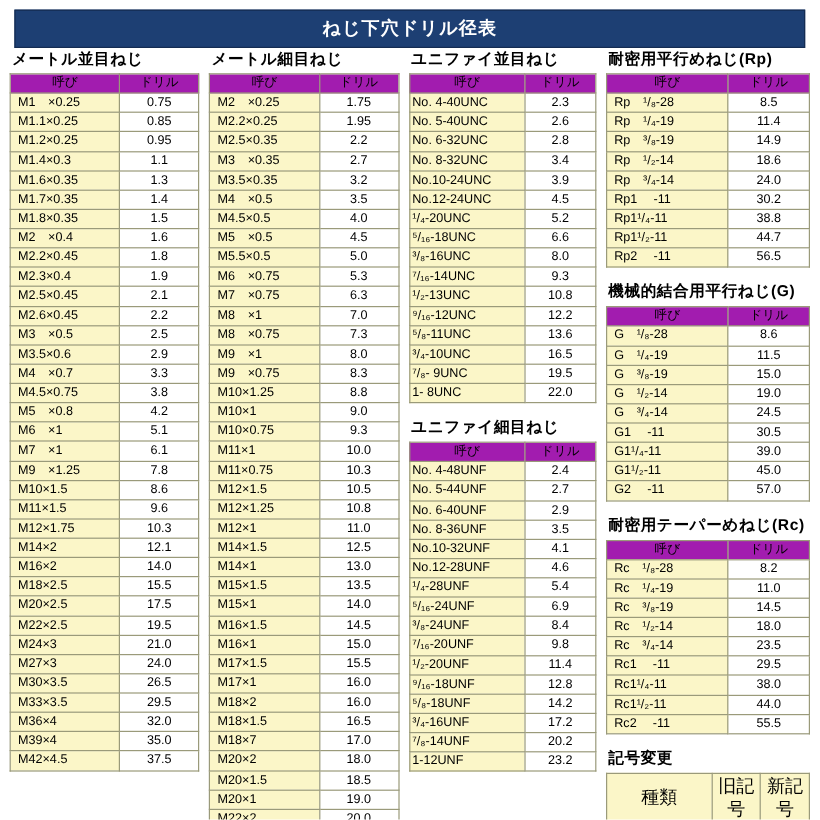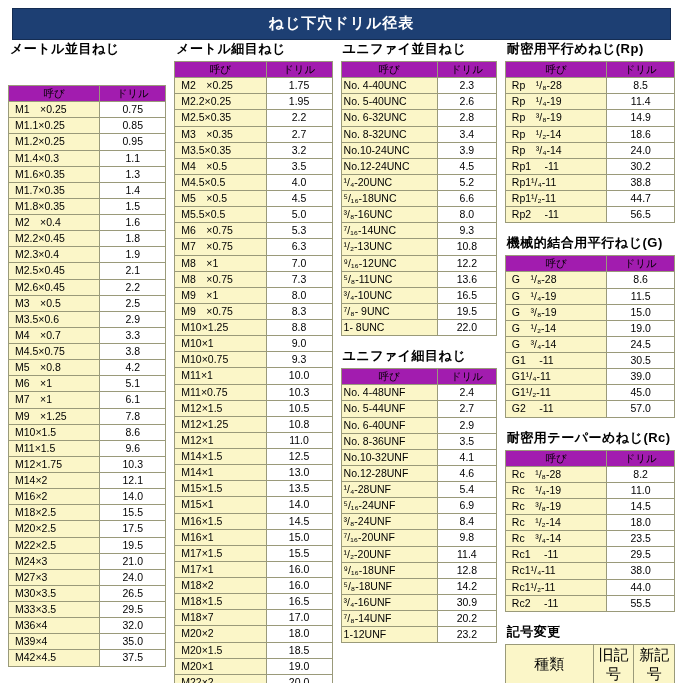--- a/index.html
+++ b/index.html
@@ -18,21 +18,21 @@
     text-align:center;
     font-size:15px;
     font-weight:bold;
     letter-spacing:1px;
     padding:5px 0 6px 0;
     margin:2px 4px 0 4px;
     border:1px solid #142c52;
   }
   .cols{display:flex;gap:8px;align-items:flex-start;}
   .col{display:flex;flex-direction:column;}
-  .col1{width:160px;gap:24px;}
+  .col1{width:160px;}
   .col2{width:160px;}
   .col3{width:158px;}
   .col4{width:172px;}
   .sec-title{
     font-size:13px;
     font-weight:bold;
     margin:0 0 3px 2px;
     letter-spacing:0.5px;
   }
   table{border-collapse:collapse;width:100%;table-layout:fixed;}
@@ -544,21 +544,21 @@
             <tr>
               <td class="name ctr">⁹/₁₆-18UNF</td>
               <td class="val">12.8</td>
             </tr>
             <tr>
               <td class="name ctr">⁵/₈-18UNF</td>
               <td class="val">14.2</td>
             </tr>
             <tr>
               <td class="name ctr">³/₄-16UNF</td>
-              <td class="val">30.9</td>
+              <td class="val">17.2</td>
             </tr>
             <tr>
               <td class="name ctr">⁷/₈-14UNF</td>
               <td class="val">20.2</td>
             </tr>
             <tr>
               <td class="name ctr">1-12UNF</td>
               <td class="val">23.2</td>
             </tr>
           </tbody>

